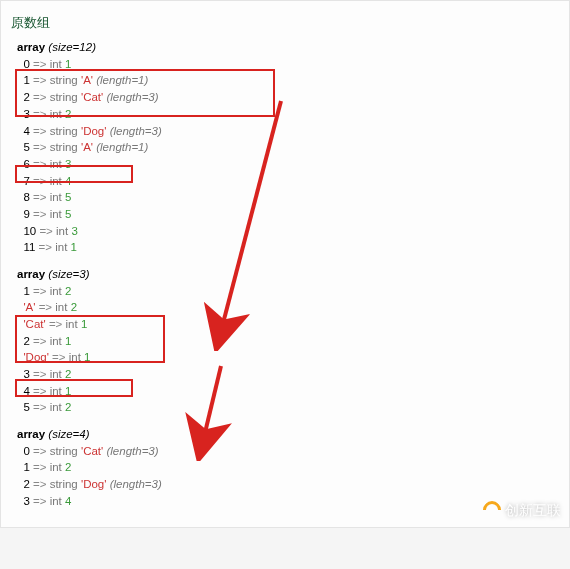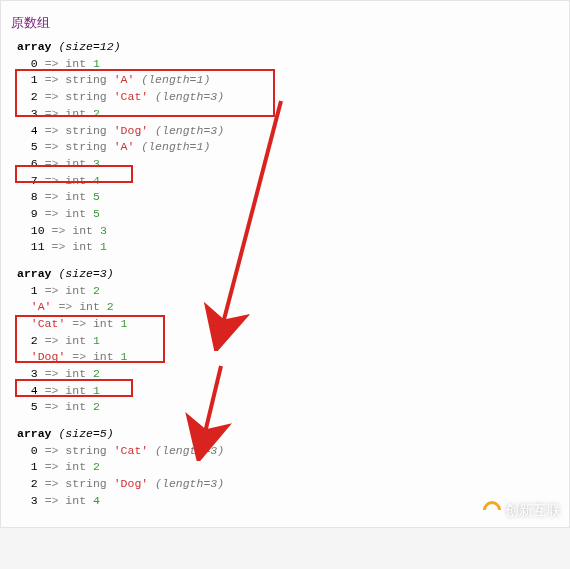--- a/index.html
+++ b/index.html
@@ -17,24 +17,24 @@
     padding: 8px 10px;
     font-size: 12px;
     line-height: 1.55;
     color: #333;
     position: relative;
   }
   h4 {
     font-size: 13px;
     font-weight: normal;
     margin: 4px 0 6px 0;
-    color: #701a75;
+    color: #14532d;
   }
   .dump {
-    font-family: Liberation Mono, monospace;
+    font-family: Liberation Sans, sans-serif;
     font-size: 11.5px;
     white-space: pre;
     margin-left: 6px;
     margin-bottom: 10px;
     line-height: 1.45;
   }
   .kw  { color: #000; font-weight: bold; }     
   .siz { color: #000; font-style: italic; }    
   .num { color: #000; }                         
   .arw { color: #888; }                         
@@ -105,21 +105,21 @@
   <span class="num">1</span> <span class="arw">=&gt;</span> <span class="typ-int">int</span> <span class="val-int">2</span>
   <span class="val-str">'A'</span> <span class="arw">=&gt;</span> <span class="typ-int">int</span> <span class="val-int">2</span>
   <span class="val-str">'Cat'</span> <span class="arw">=&gt;</span> <span class="typ-int">int</span> <span class="val-int">1</span>
   <span class="num">2</span> <span class="arw">=&gt;</span> <span class="typ-int">int</span> <span class="val-int">1</span>
   <span class="val-str">'Dog'</span> <span class="arw">=&gt;</span> <span class="typ-int">int</span> <span class="val-int">1</span>
   <span class="num">3</span> <span class="arw">=&gt;</span> <span class="typ-int">int</span> <span class="val-int">2</span>
   <span class="num">4</span> <span class="arw">=&gt;</span> <span class="typ-int">int</span> <span class="val-int">1</span>
   <span class="num">5</span> <span class="arw">=&gt;</span> <span class="typ-int">int</span> <span class="val-int">2</span>
 </div>
 
-  <div class="dump" id="dump-unique"><span class="kw">array</span> <span class="siz">(size=5)</span>
+  <div class="dump" id="dump-unique"><span class="kw">array</span> <span class="siz">(size=4)</span>
   <span class="num">0</span> <span class="arw">=&gt;</span> <span class="typ-str">string</span> <span class="val-str">'Cat'</span> <span class="len">(length=3)</span>
   <span class="num">1</span> <span class="arw">=&gt;</span> <span class="typ-int">int</span> <span class="val-int">2</span>
   <span class="num">2</span> <span class="arw">=&gt;</span> <span class="typ-str">string</span> <span class="val-str">'Dog'</span> <span class="len">(length=3)</span>
   <span class="num">3</span> <span class="arw">=&gt;</span> <span class="typ-int">int</span> <span class="val-int">4</span>
 </div>
 
   <div class="box" id="box1"></div>
   <div class="box" id="box2"></div>
   <div class="box" id="box3"></div>
   <div class="box" id="box4"></div>

